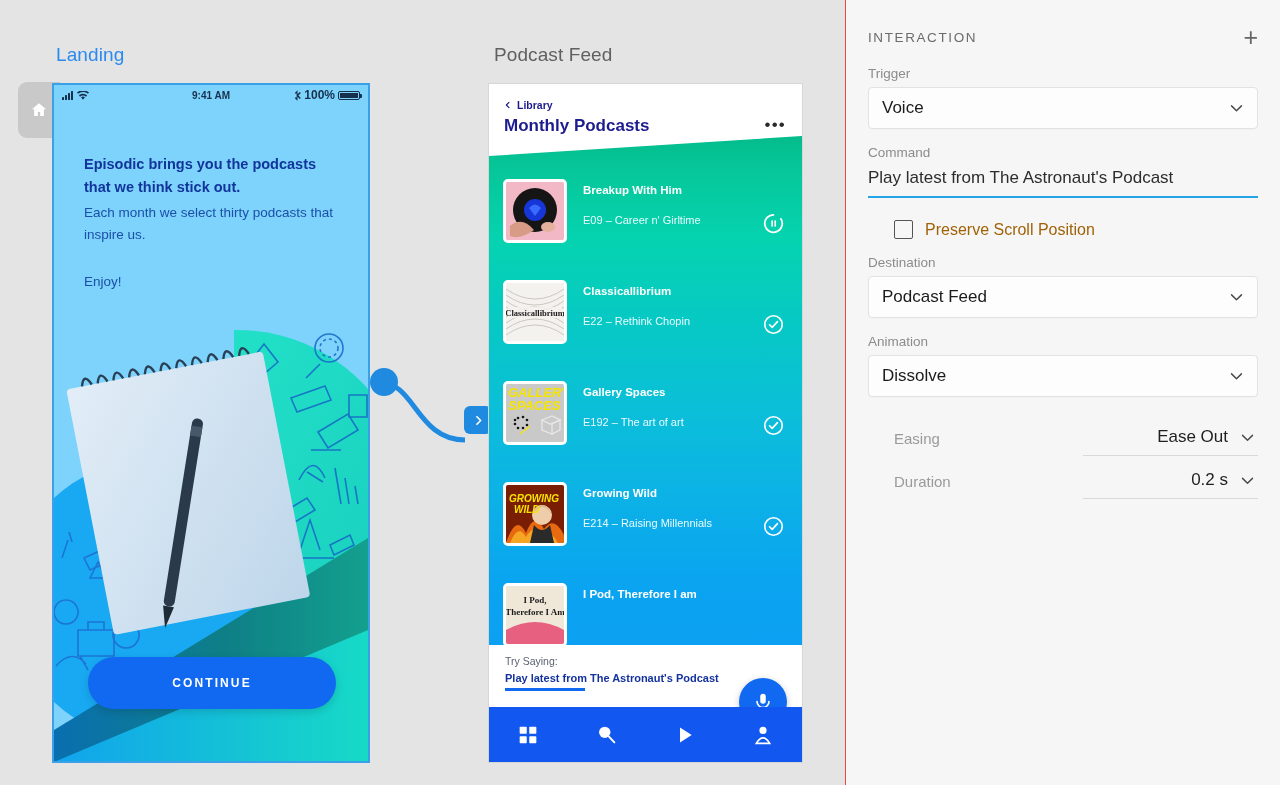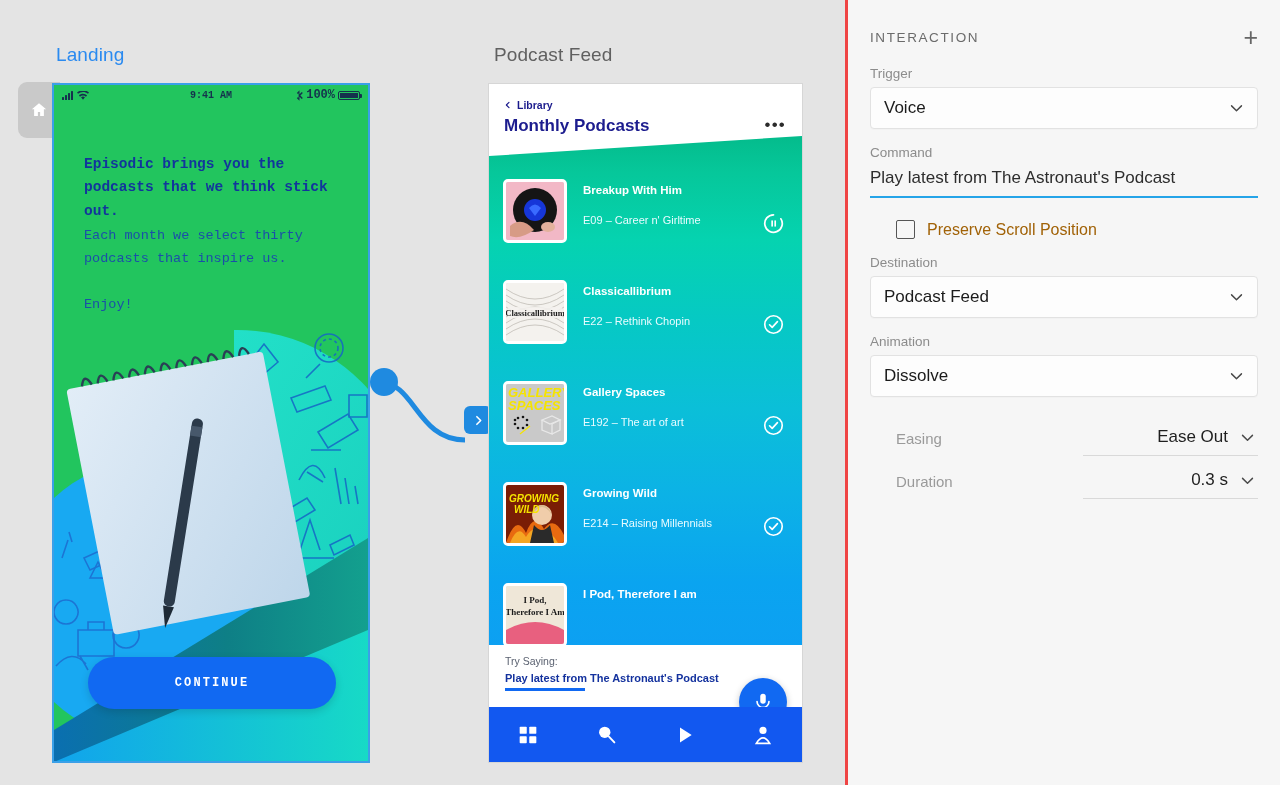--- a/index.html
+++ b/index.html
@@ -48,22 +48,21 @@
     border: 2px solid #3aa0e8;
   }
   #phone-feed {
     left: 488px; top: 83px; width: 315px; height: 680px;
     border: 1px solid #d6d6d6;
   }
 
   
   .landing-body {
     position: absolute; inset: 0;
-    background: #22c55e;
-    font-family: Liberation Mono, monospace;
+    background: #7dd3fc;
   }
   .statusbar {
     position: relative; height: 20px;
     display: flex; align-items: center;
     padding: 0 8px;
     font-size: 10px; color: #15314d; font-weight: bold;
   }
   .sb-left { display: flex; align-items: center; gap: 4px; }
   .sb-time { position: absolute; left: 0; right: 0; text-align: center; font-weight: bold; font-size: 10px; }
   .sb-right { margin-left: auto; display: flex; align-items: center; gap: 3px; font-size: 12px; }
@@ -174,21 +173,21 @@
     position: absolute; left: 464px; top: 406px;
     width: 28px; height: 28px; border-radius: 6px; background: #1f8ae0;
     display: flex; align-items: center; justify-content: center;
   }
 
   
   .panel {
     position: absolute; left: 845px; top: 0;
     width: 435px; height: 785px;
     background: #f6f6f6;
-    border-left: 3px solid #ef4444;
+    border-left: 1px solid #ef4444;
   }
   .panel-head {
     display: flex; align-items: center;
     padding: 28px 22px 0 22px;
   }
   .panel-title {
     font-size: 13.5px; letter-spacing: 1.6px; color: #6b6b6b; font-weight: normal;
   }
   .panel-plus {
     margin-left: auto; font-size: 25px; color: #666; line-height: 18px;
@@ -656,21 +655,21 @@
             <svg width="17" height="17" viewBox="0 0 24 24">
                 <path d="M5 9l7 7 7-7" stroke="#4a4a4a" stroke-width="2" fill="none" stroke-linecap="round" stroke-linejoin="round"></path>
               </svg>
           </span>
         </div>
       </div>
 
       <div class="inline-field">
         <div class="inline-label">Duration</div>
         <div class="inline-val">
-          <span>0.3 s</span>
+          <span>0.2 s</span>
           <span class="chev">
             <svg width="17" height="17" viewBox="0 0 24 24">
                 <path d="M5 9l7 7 7-7" stroke="#4a4a4a" stroke-width="2" fill="none" stroke-linecap="round" stroke-linejoin="round"></path>
               </svg>
           </span>
         </div>
       </div>
 
     </div>
   </div>

